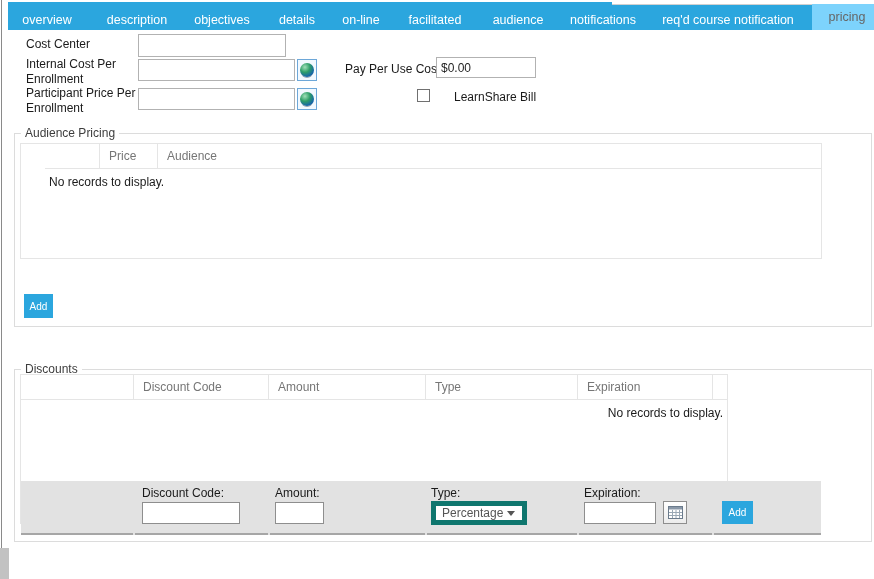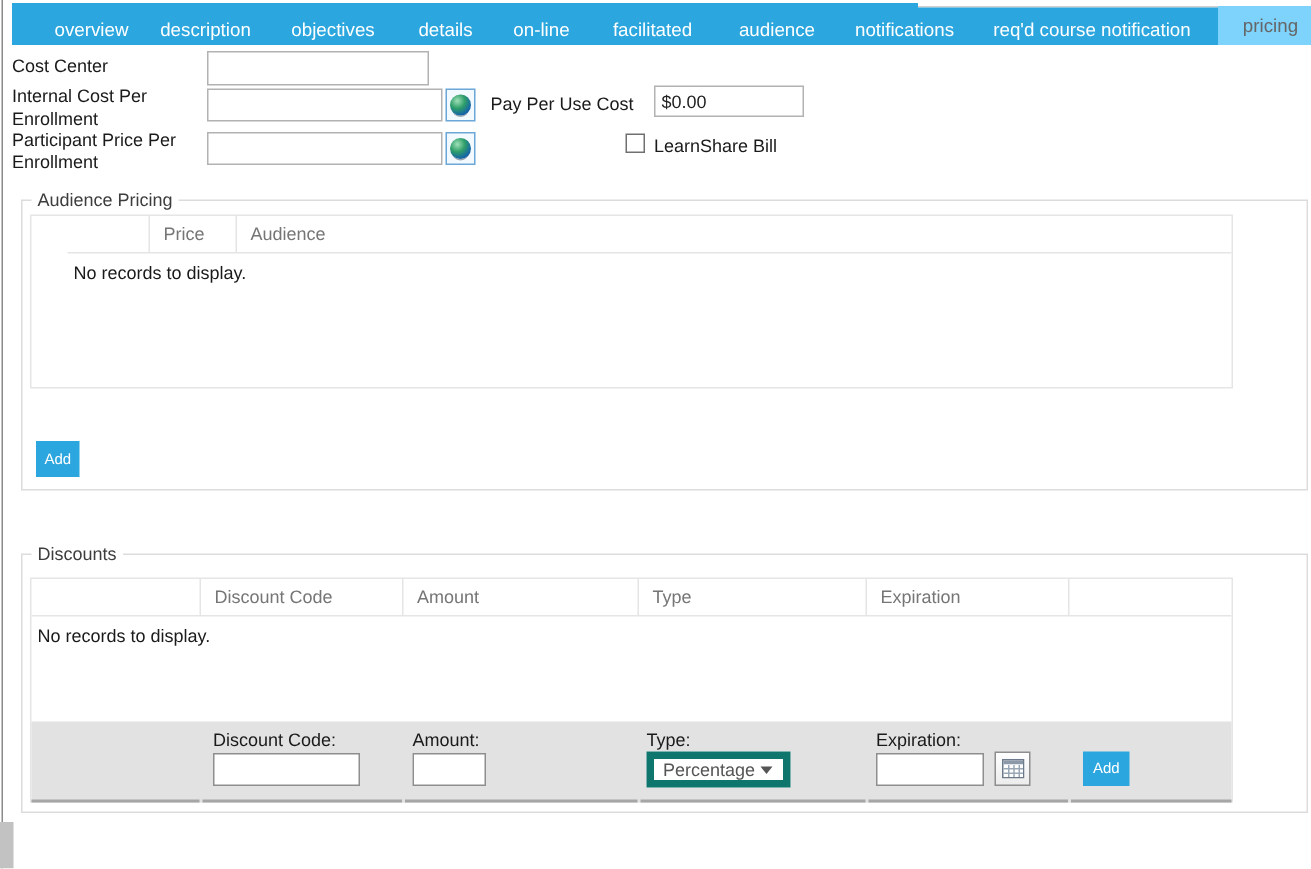--- a/index.html
+++ b/index.html
@@ -9,21 +9,21 @@
   }
   .abs{position:absolute;}
   
   .bluebar{background:#2BA6DE;}
   .topline{background:#fff;border-bottom:1px solid #d0d0d0;}
   .tab{position:absolute;top:13px;transform:translateX(-50%);color:#fff;
        font-size:12.5px;white-space:nowrap;cursor:pointer;}
   .tab-active{position:absolute;left:812px;top:4px;width:70px;height:26px;background:#7dd3fc;
        color:#666;display:flex;align-items:center;justify-content:center;font-size:12.5px;cursor:default;}
   
-  .lbl{position:absolute;color:#1a1a1a;line-height:15px;}
+  .lbl{position:absolute;color:#1a1a1a;line-height:15px;margin-left:18px;}
   .inp{position:absolute;border:1px solid #b2b2b2;background:#fff;box-sizing:border-box;
        font-family:"Liberation Sans",sans-serif;font-size:12px;color:#1f1f1f;padding:2px 4px;outline:none;}
   .globe-btn{position:absolute;width:20px;height:22px;border:1px solid #6da7d8;background:#f2f9ff;
        box-sizing:border-box;display:flex;align-items:center;justify-content:center;cursor:pointer;}
   .globe{width:14px;height:14px;border-radius:50%;
        background:radial-gradient(circle at 35% 30%,#9fe0b8,#2e9e68 38%,#1565a8 72%,#0b3a66);
        box-shadow:0 2px 0 -1px #9aa4ad;}
   .checkbox{position:absolute;width:13px;height:13px;border:1px solid #707070;background:#fff;
        box-sizing:border-box;cursor:pointer;}
   
@@ -55,21 +55,21 @@
 <body>
 
 <div class="edge-left"></div>
 <div class="corner"></div>
 
 <div>
   <div class="abs bluebar" style="left:8px;top:2px;width:604px;height:28px;"></div>
   <div class="abs topline" style="left:612px;top:0;width:262px;height:4px;"></div>
   <div class="abs bluebar" style="left:612px;top:5px;width:262px;height:25px;"></div>
 
-  <div class="tab" style="left:61px;">overview</div>
+  <div class="tab" style="left:47px;">overview</div>
   <div class="tab" style="left:137px;">description</div>
   <div class="tab" style="left:222px;">objectives</div>
   <div class="tab" style="left:297px;">details</div>
   <div class="tab" style="left:361px;">on-line</div>
   <div class="tab" style="left:435px;">facilitated</div>
   <div class="tab" style="left:518px;">audience</div>
   <div class="tab" style="left:603px;">notifications</div>
   <div class="tab" style="left:728px;">req'd course notification</div>
   <div class="tab-active">pricing</div>
 </div>
@@ -106,21 +106,21 @@
     <div class="th" style="width:58px;">Price</div>
     <div class="th" style="flex:1;">Audience</div>
   </div>
   <div class="norec">No records to display.</div>
 </div>
 <button class="btn" style="left:24px;top:294px;width:29px;height:24px;">Add</button>
 
 <div class="fs" style="left:14px;top:369px;width:858px;height:173px;">
   <span class="legend">Discounts</span>
 </div>
-<div class="tblbox" style="left:20px;top:385px;width:802px;height:150px;">
+<div class="tblbox" style="left:20px;top:374px;width:708px;height:150px;text-align:right;">
   <div class="thead">
     <div class="th" style="width:113px;"></div>
     <div class="th" style="width:135px;">Discount Code</div>
     <div class="th" style="width:157px;">Amount</div>
     <div class="th" style="width:152px;">Type</div>
     <div class="th" style="width:135px;">Expiration</div>
     <div class="th" style="flex:1;"></div>
   </div>
   <div class="norec">No records to display.</div>
 </div>

